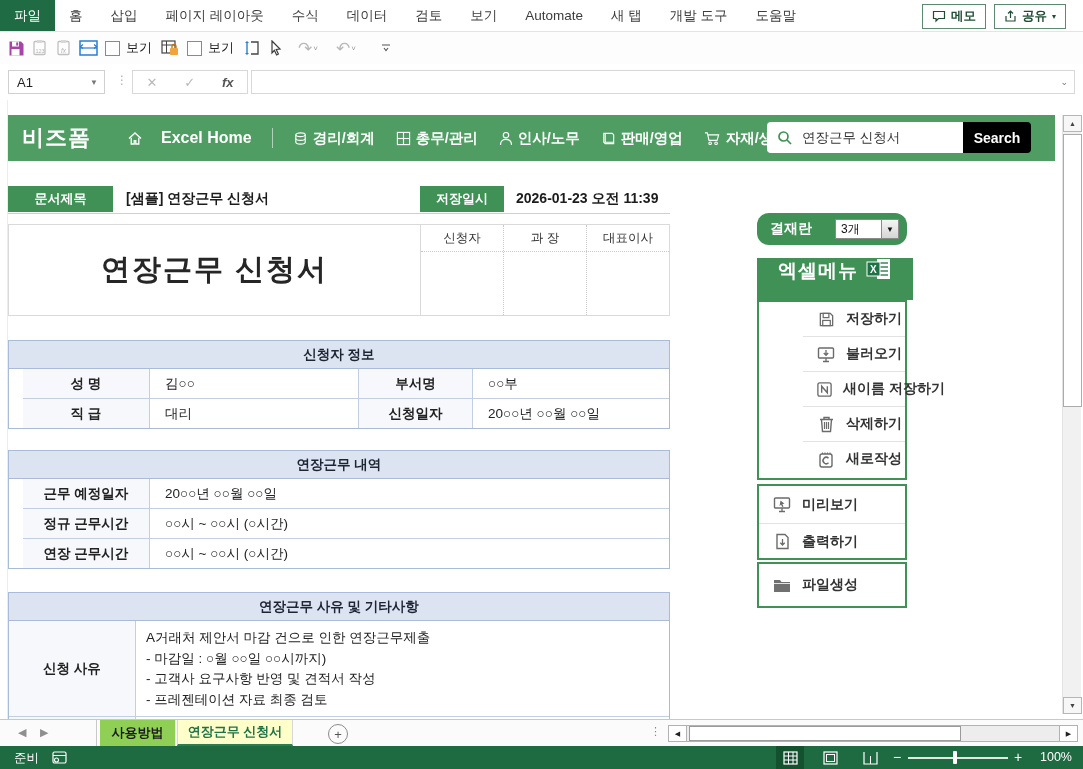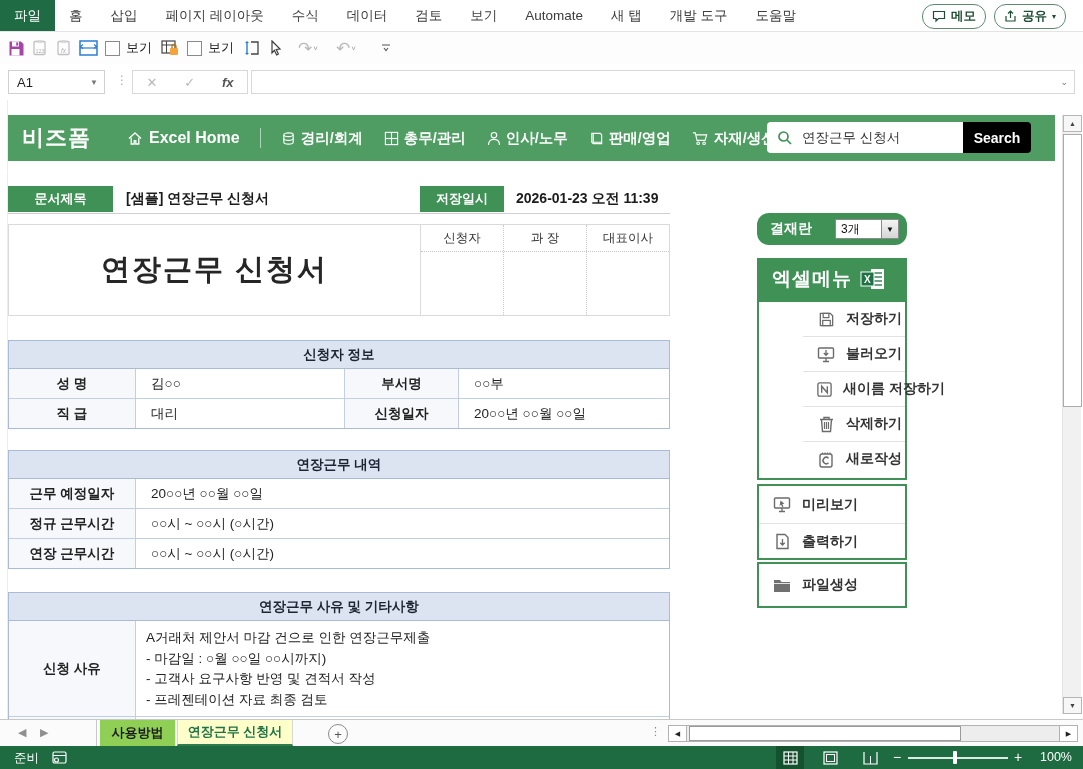--- a/index.html
+++ b/index.html
@@ -2,21 +2,21 @@
 <html><head>
 <meta charset="utf-8">
 <style>
   html,body{margin:0;padding:0;background:#fff;font-family:"Liberation Sans","DejaVu Sans",sans-serif;}
   #app{position:relative;width:1083px;height:769px;overflow:hidden;background:#fff;}
   .abs{position:absolute;}
   
   #tabbar{left:0;top:0;width:1083px;height:31px;background:#fff;border-bottom:1px solid #e4e4e4;display:flex;align-items:stretch;}
   .file-tab{width:55px;background:#1f6b44;color:#fff;display:flex;align-items:center;justify-content:center;font-size:13.5px;}
   .rtab{display:flex;align-items:center;padding:0 14px;font-size:13.5px;color:#3c3c3c;cursor:default;}
-  .pillbtn{position:absolute;top:4px;height:23px;border:1px solid #5d8a6f;border-radius:12px;display:flex;align-items:center;gap:5px;padding:0 9px;color:#1f4d33;font-size:12.5px;background:#fff;}
+  .pillbtn{position:absolute;top:4px;height:23px;border:1px solid #5d8a6f;border-radius:0;display:flex;align-items:center;gap:5px;padding:0 9px;color:#1f4d33;font-size:12.5px;background:#fff;}
   
   #qat{left:0;top:32px;width:1083px;height:32px;background:#fdfdfd;display:flex;align-items:center;}
   .qicon{display:flex;align-items:center;justify-content:center;width:24px;height:24px;}
   .qlabel{font-size:13px;color:#222;margin:0 6px 0 2px;}
   .chk{width:13px;height:13px;border:1px solid #8a8a8a;background:#fff;display:inline-block;}
   .gray-glyph{color:#b9b9b9;font-size:17px;line-height:1;}
   .mini-v{color:#9a9a9a;font-size:8px;margin-left:1px;}
   
   #fbar{left:0;top:64px;width:1083px;height:36px;background:#fff;border-bottom:1px solid #c9c9c9;}
   .namebox{left:8px;top:6px;width:97px;height:24px;border:1px solid #d0d0d0;display:flex;align-items:center;font-size:13px;color:#222;padding-left:8px;box-sizing:border-box;}
@@ -24,21 +24,21 @@
   .fdots{left:116px;top:9px;color:#b0b0b0;font-size:12px;letter-spacing:0;}
   .fxbox{left:132px;top:6px;width:116px;height:24px;border:1px solid #d8d8d8;display:flex;align-items:center;justify-content:space-around;box-sizing:border-box;}
   .finput{left:251px;top:6px;width:824px;height:24px;border:1px solid #d8d8d8;box-sizing:border-box;background:#fff;display:flex;align-items:center;}
   .finput input{border:none;outline:none;flex:1;height:100%;font-size:13px;padding:0 6px;background:transparent;}
   
   #sheet{left:0;top:100px;width:1083px;height:619px;background:#fff;overflow:hidden;}
   .colA-line{left:7px;top:0;width:1px;height:619px;background:#ececec;}
   
   #banner{left:8px;top:15px;width:1047px;height:46px;background:#4f9d62;display:flex;align-items:center;color:#fff;}
   .logo{font-size:22px;font-weight:bold;margin-left:14px;letter-spacing:1px;}
-  .bn-home{display:flex;align-items:center;gap:6px;font-size:16px;font-weight:bold;margin-left:36px;}
+  .bn-home{display:flex;align-items:center;gap:18px;font-size:16px;font-weight:bold;margin-left:36px;}
   .bn-div{width:1px;height:20px;background:rgba(255,255,255,.55);margin:0 20px;}
   .bn-item{display:flex;align-items:center;gap:5px;font-size:14.5px;font-weight:bold;margin-right:21px;}
   .searchwrap{position:absolute;right:24px;top:7px;height:31px;display:flex;border-radius:4px;overflow:hidden;}
   .searchfield{width:176px;background:#fff;display:flex;align-items:center;gap:7px;padding:0 10px;}
   .searchfield input{border:none;outline:none;font-size:13.5px;color:#333;width:120px;background:transparent;font-family:inherit;}
   .searchbtn{width:68px;background:#000;color:#fff;font-weight:bold;font-size:14px;display:flex;align-items:center;justify-content:center;}
   
   #docmeta{left:8px;top:86px;width:662px;height:27px;border-bottom:1px solid #cfcfcf;}
   .badge{position:absolute;top:0;height:26px;background:#3f9156;color:#fff;font-size:13px;font-weight:bold;display:flex;align-items:center;justify-content:center;}
   .meta-val{position:absolute;top:0;height:26px;display:flex;align-items:center;font-size:14px;font-weight:bold;color:#1c1c1c;}
@@ -47,39 +47,39 @@
   .bigtitle{width:411px;display:flex;align-items:center;justify-content:center;font-size:29px;font-weight:bold;color:#262626;letter-spacing:2px;border-right:1px solid #dadada;}
   .appr{flex:1;display:flex;flex-direction:column;}
   .appr-head{display:flex;height:26px;border-bottom:1px dotted #c9c9c9;}
   .appr-head div{flex:1;display:flex;align-items:center;justify-content:center;font-size:12.5px;color:#333;}
   .appr-body{flex:1;display:flex;}
   .appr-cell{flex:1;}
   .dotl{border-left:1px dotted #c9c9c9;}
   
   .tbl{position:absolute;left:8px;width:662px;border:1px solid #a9bbd6;box-sizing:border-box;background:#fff;}
   .tbl-h{height:27px;background:#dce4f1;border-bottom:1px solid #a9bbd6;display:flex;align-items:center;justify-content:center;font-size:13.5px;font-weight:bold;color:#1d2433;}
-  .rrow{display:grid;height:29px;}
+  .rrow{display:grid;height:29px;margin-left:14px;}
   .rrow + .rrow{border-top:1px solid #c2cfe2;}
   .r4{grid-template-columns:127px 209px 114px 210px;}
   .r2{grid-template-columns:127px 533px;}
   .lc{background:#f6f8fb;font-weight:bold;font-size:13.5px;color:#222;display:flex;align-items:center;justify-content:center;border-right:1px solid #c2cfe2;}
   .vc{display:flex;align-items:center;font-size:13.5px;color:#222;padding-left:15px;}
   .vc.mid{border-right:1px solid #c2cfe2;}
   .reason-body{display:grid;grid-template-columns:127px 533px;}
   .reason-lines{padding:7px 0 6px 10px;font-size:13.5px;color:#222;line-height:20.5px;}
   .clip-row{display:grid;grid-template-columns:127px 533px;height:14px;border-top:1px solid #c2cfe2;overflow:visible;}
   .clip-text{font-size:13.5px;color:#222;padding:3px 0 0 10px;}
   
   .sp-green{position:absolute;background:#3f9156;color:#fff;}
   #spApproval{left:757px;top:113px;width:150px;height:32px;display:flex;align-items:center;border-radius:12px;}
   #spApproval .lbl{font-size:14px;font-weight:bold;margin-left:13px;}
   .spSelect{margin-left:auto;margin-right:8px;width:64px;height:20px;background:#fff;border:1px solid #8a8a8a;display:flex;align-items:center;box-sizing:border-box;}
   .spSelect .val{font-size:12px;color:#111;padding-left:5px;flex:1;}
   .spSelect .btn{width:17px;height:100%;background:linear-gradient(#f4f4f4,#d6d6d6);border-left:1px solid #8a8a8a;display:flex;align-items:center;justify-content:center;font-size:8px;color:#111;box-sizing:border-box;}
-  #spMenuHead{left:757px;top:158px;width:150px;height:42px;display:flex;align-items:center;}
+  #spMenuHead{left:757px;top:158px;width:150px;height:42px;display:flex;align-items:flex-start;padding-left:6px;}
   #spMenuHead .t{font-size:19px;font-weight:bold;margin-left:15px;letter-spacing:1px;}
   .spBox{position:absolute;left:757px;width:150px;background:#fff;border:2px solid #3f9156;box-sizing:border-box;}
   .spItem{display:flex;align-items:center;height:34px;}
   .spItem + .spItem{border-top:1px solid #e2e2e2;}
   .spItem .ic{width:20px;margin-left:13px;display:flex;justify-content:center;}
   .spItem .lb{font-size:14px;font-weight:bold;color:#333;margin-left:10px;white-space:nowrap;}
   
   #vscroll{left:1062px;top:15px;width:19px;height:599px;background:#f1f1f1;border-left:1px solid #e3e3e3;box-sizing:border-box;}
   .sbtn{position:absolute;left:0;width:19px;height:17px;background:#f7f7f7;border:1px solid #b6b6b6;box-sizing:border-box;display:flex;align-items:center;justify-content:center;font-size:7px;color:#444;}
   .vthumb{position:absolute;left:0;top:19px;width:19px;height:273px;background:#fff;border:1px solid #ababab;box-sizing:border-box;}

